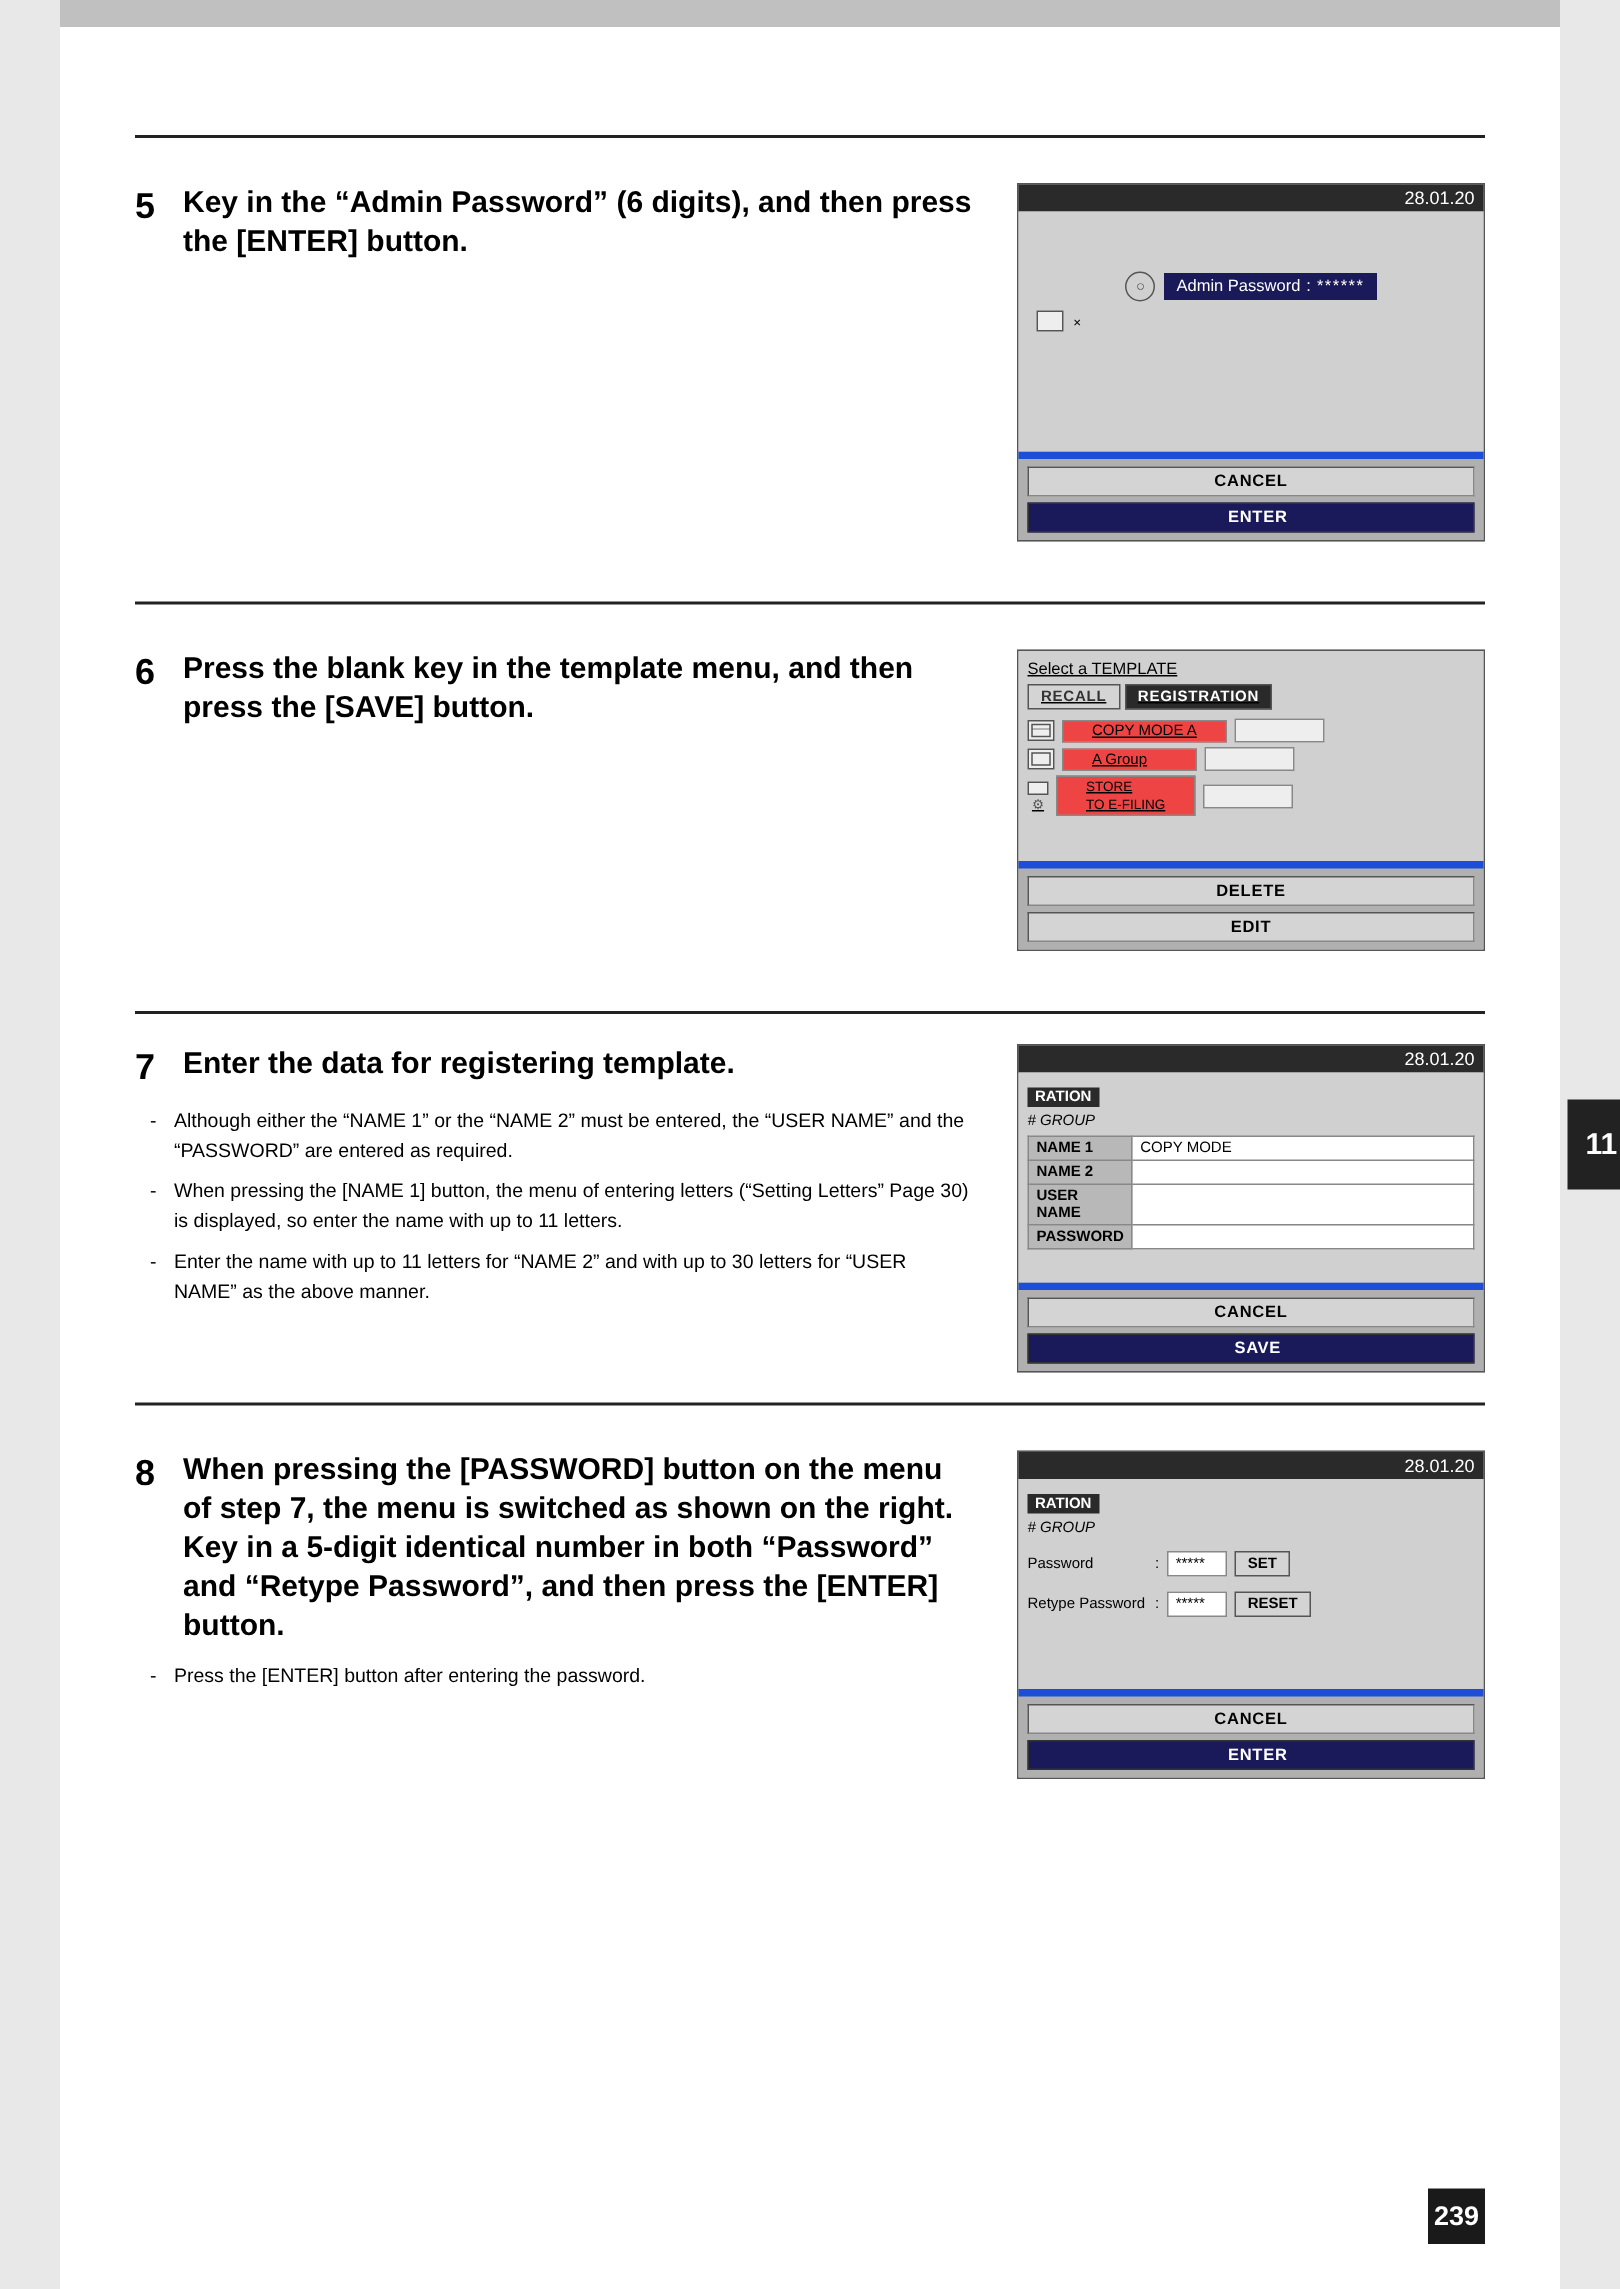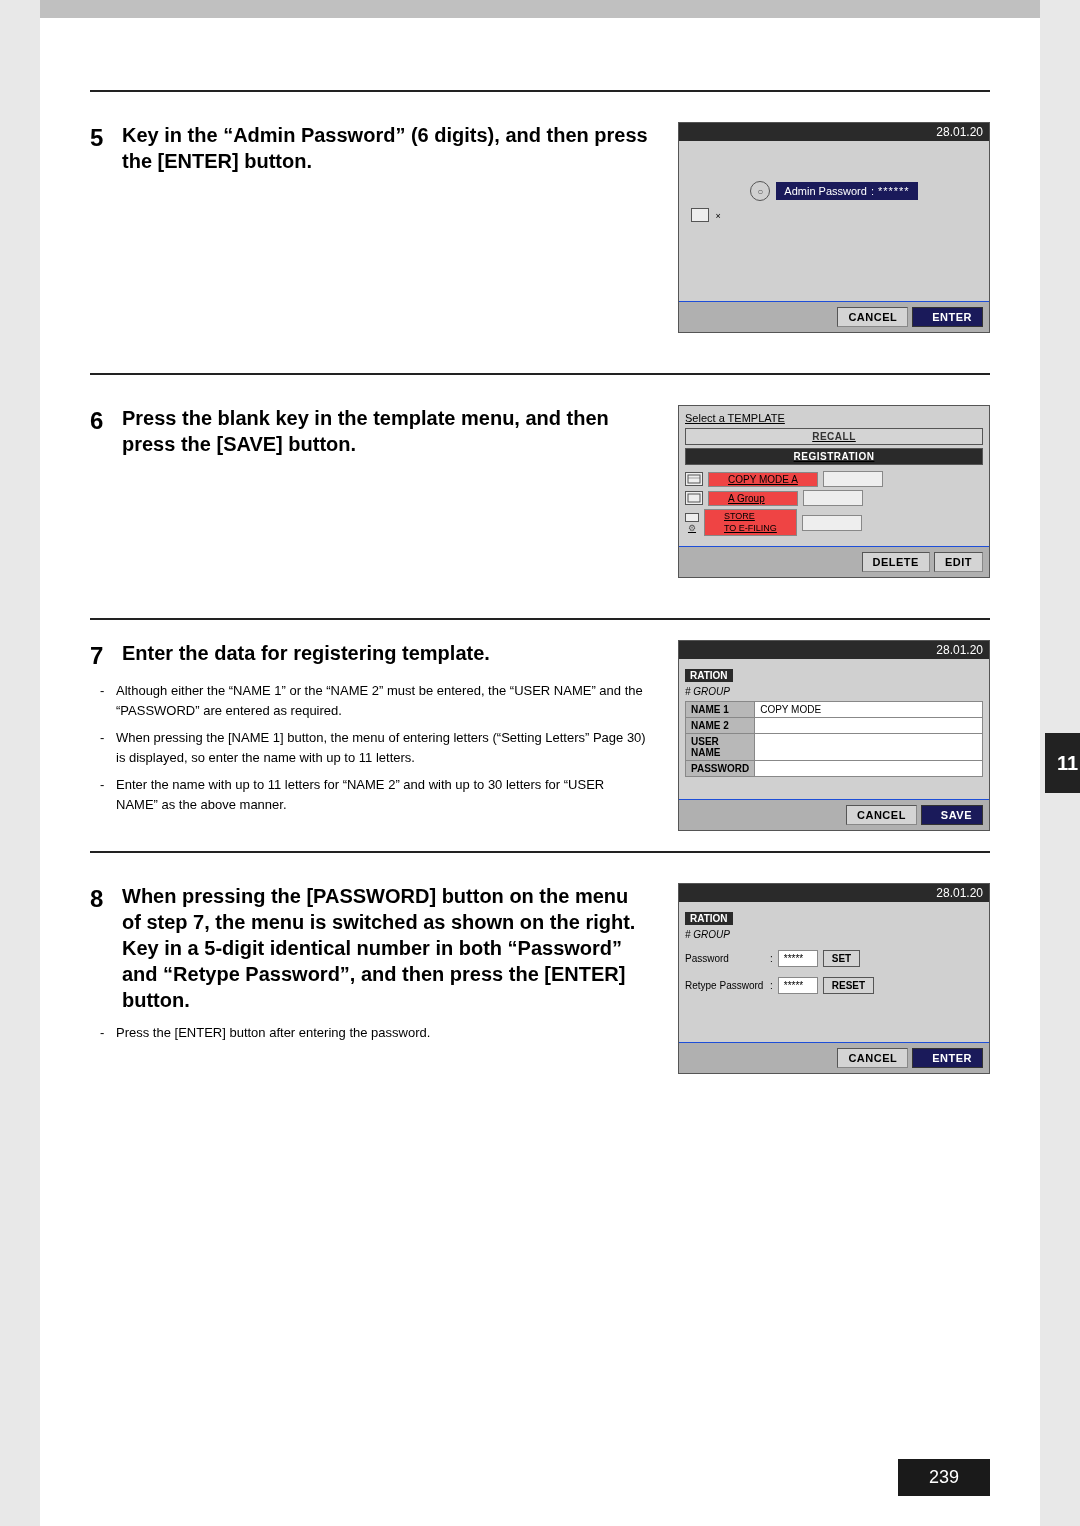--- a/index.html
+++ b/index.html
@@ -139,25 +139,26 @@
       font-size: 11px;
     }
 
     .admin-pw-value {
       font-size: 11px;
       letter-spacing: 1px;
     }
 
     .screen-footer {
       background: #b0b0b0;
-      border-top: 1px solid #1d4ed8;
+      border-top: 5px solid #1d4ed8;
       padding: 5px 6px;
       display: flex;
       justify-content: flex-end;
       gap: 4px;
+      flex-direction: column;
     }
 
     .screen-btn {
       background: #d4d4d4;
       border: 1.5px solid #555;
       border-right-color: #888;
       border-bottom-color: #888;
       font-size: 11px;
       font-weight: bold;
       padding: 3px 10px;
@@ -183,21 +184,20 @@
 
     .select-template-label {
       font-size: 11px;
       margin-bottom: 4px;
     }
 
     .tab-row {
       display: flex;
       gap: 3px;
       margin-bottom: 6px;
-      flex-direction: column;
     }
 
     .tab-btn {
       font-size: 10px;
       font-weight: bold;
       padding: 2px 8px;
       border: 1.5px solid #555;
       text-transform: uppercase;
       letter-spacing: 0.5px;
       cursor: pointer;
@@ -359,22 +359,22 @@
     }
 
     
     .page-number {
       position: absolute;
       bottom: 30px;
       right: 50px;
       background: #1a1a1a;
       color: white;
       font-size: 18px;
-      font-weight: normal;
-      padding: 8px 31px;
+      font-weight: bold;
+      padding: 8px 4px;
     }
 
     .store-icon {
       display: flex;
       flex-direction: column;
       align-items: center;
       font-size: 7px;
       gap: 1px;
     }
 

